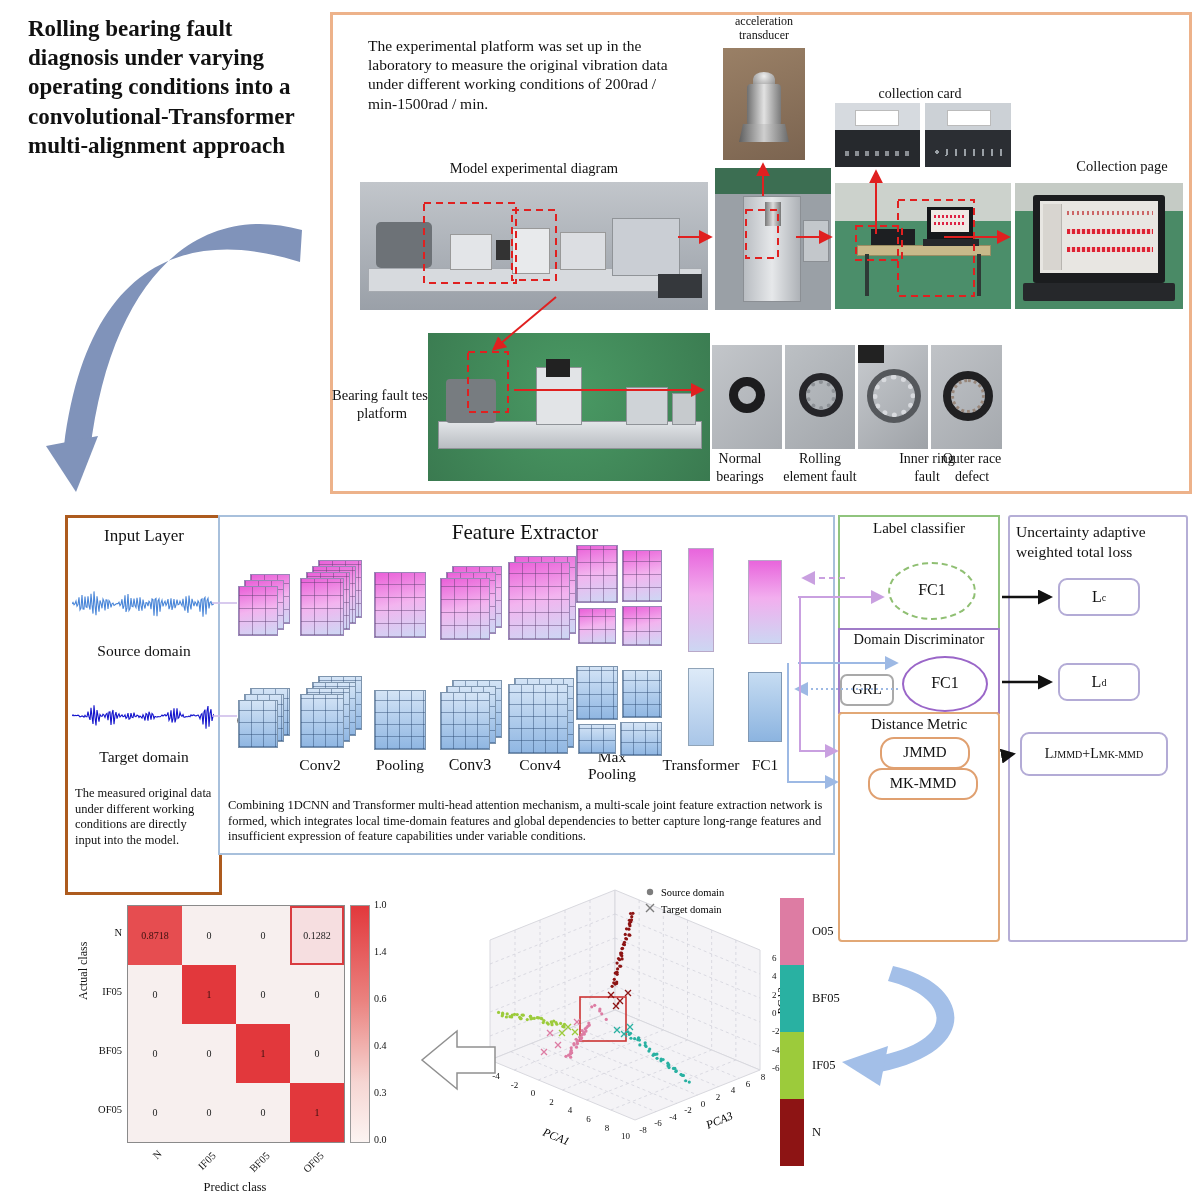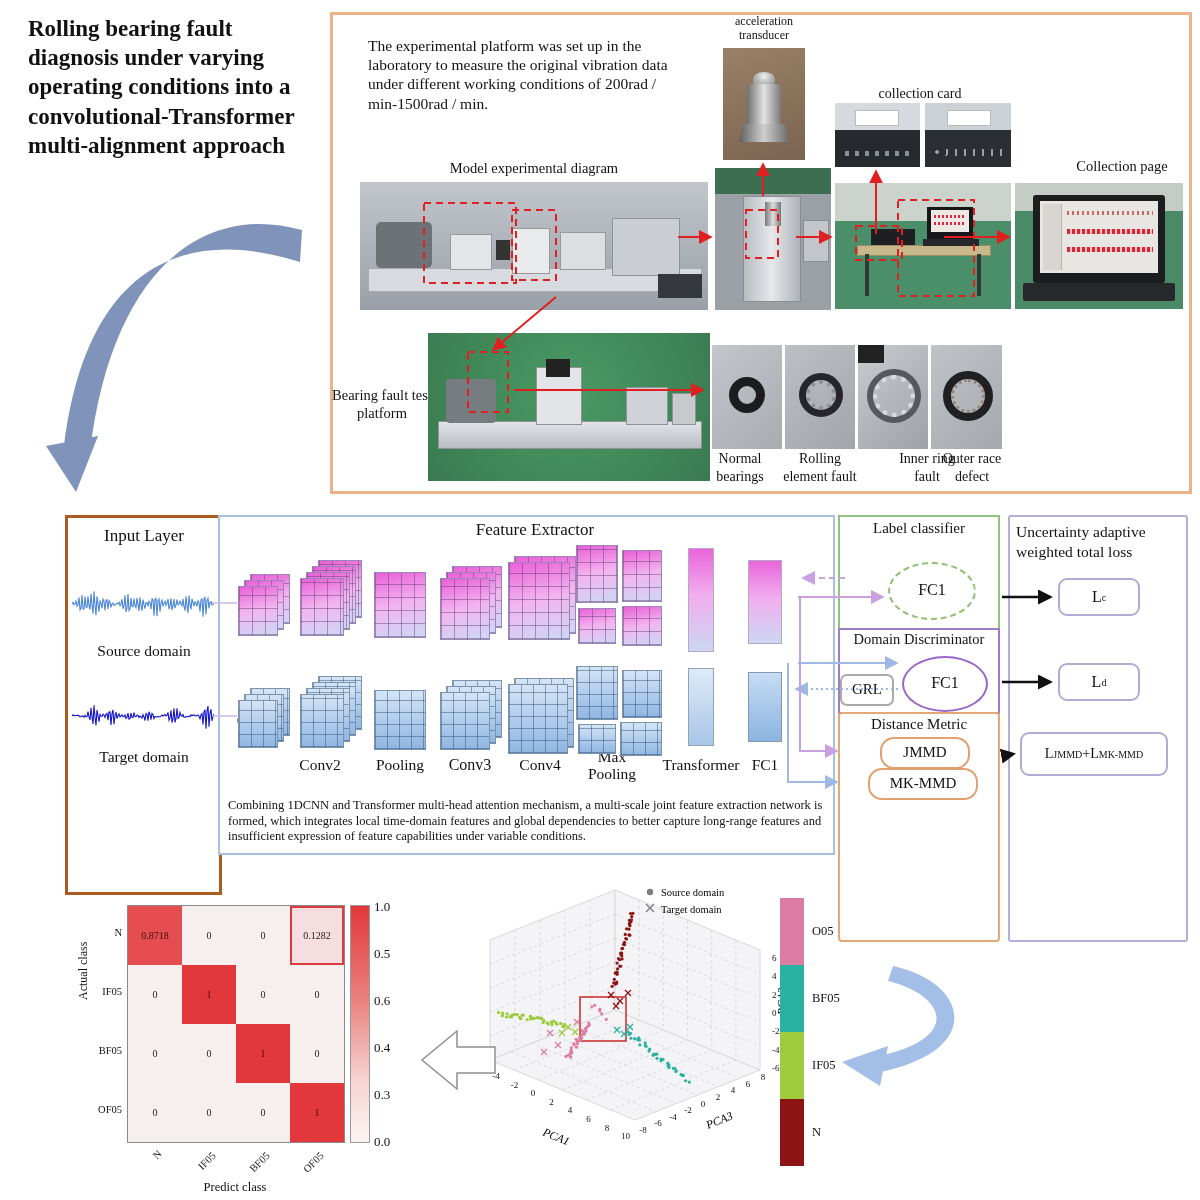--- a/index.html
+++ b/index.html
@@ -23,21 +23,21 @@
   .barB2{background:linear-gradient(180deg,#c6dcf2,#8cb4e0);border:1px solid #8098b4}
   .cmgrid{position:absolute;left:127px;top:905px;width:216px;height:236px;display:grid;
     grid-template-columns:repeat(4,1fr);grid-template-rows:repeat(4,1fr);border:1.5px solid #8a8a8a;z-index:2}
   .cell{display:flex;align-items:center;justify-content:center;font-size:10px;color:#222;box-sizing:border-box}
   .c-z{background:#f7efee}
   .c-d{background:#e2383c;color:#3a100f}
   .c-a{background:#e64d50;color:#3a100f}
   .c-h{background:#f6dee0;border:2.5px solid #d93b3f}
   .rowlab{position:absolute;width:50px;text-align:right;font-size:10.5px}
   .collab{position:absolute;width:46px;text-align:right;font-size:10.5px;transform:rotate(-45deg);transform-origin:100% 0}
-  .cbt{position:absolute;font-size:13px}
+  .cbt{position:absolute;font-size:10px}
   .pca-seg{position:absolute;left:780px;width:24px;height:67px;z-index:2}
   .pcalab{position:absolute;left:812px;font-size:12.5px}
   .loss{position:absolute;box-sizing:border-box;border:2px solid #b3abd6;border-radius:9px;background:#fff;
     display:flex;align-items:center;justify-content:center;font-size:16px;z-index:3}
   sub{font-size:10px}
   .desc{line-height:1.24}
 </style>
 </head>
 <body>
 
@@ -150,23 +150,24 @@
   <div class="bx" style="left:65px;top:515px;width:157px;height:380px;border:3px solid #ad5b1e"></div>
   <div class="abs ctr" style="left:70px;top:526px;width:148px;font-size:17px">Input Layer</div>
   <svg class="abs" style="left:72px;top:576px" width="142" height="56">
     <path id="wave1" fill="none" stroke="#4a86d8" stroke-width="1.1" d="M0,28L0,28.0L1,26.4L2,28.8L3,27.6L4,25.0L5,30.3L6,28.6L7,21.3L8,33.8L9,32.0L10,19.0L11,33.0L12,33.2L13,20.5L14,31.0L15,31.5L16,20.4L17,29.6L18,33.5L19,17.9L20,28.9L21,37.6L22,15.4L23,29.0L24,39.2L25,20.4L26,27.7L27,35.7L28,24.5L29,27.4L30,32.3L31,23.1L32,25.3L33,34.5L34,23.8L35,24.0L36,33.0L37,24.6L38,26.2L39,31.3L40,27.8L41,27.1L42,29.5L43,28.8L44,28.0L45,27.5L46,27.6L47,26.2L48,29.7L49,28.1L50,23.2L51,32.8L52,30.0L53,19.2L54,35.9L55,31.9L56,18.0L57,34.5L58,32.7L59,22.0L60,30.4L61,30.7L62,22.5L63,29.6L64,31.6L65,21.8L66,28.8L67,34.9L68,21.3L69,29.4L70,34.7L71,23.5L72,28.7L73,32.5L74,26.7L75,26.8L76,30.1L77,25.2L78,26.5L79,33.2L80,22.9L81,23.6L82,39.6L83,23.3L84,22.4L85,40.3L86,24.8L87,22.9L88,35.6L89,26.8L90,24.1L91,30.4L92,27.1L93,25.3L94,29.3L95,27.2L96,23.1L97,33.2L98,30.1L99,22.2L100,33.9L101,30.1L102,23.1L103,32.2L104,29.1L105,23.7L106,28.8L107,28.4L108,25.1L109,27.8L110,29.8L111,22.9L112,30.7L113,34.6L114,20.4L115,29.9L116,36.8L117,19.5L118,28.7L119,33.4L120,22.8L121,26.5L122,30.1L123,25.8L124,27.3L125,30.3L126,24.9L127,26.7L128,35.8L129,23.8L130,22.9L131,40.8L132,22.9L133,21.4L134,38.5L135,24.3L136,22.3L137,32.4L138,26.4L139,25.7L140,28.9L141,28.3L142,27.9"></path>
   </svg>
   <div class="abs ctr" style="left:70px;top:642px;width:148px;font-size:15.5px">Source domain</div>
   <svg class="abs" style="left:72px;top:688px" width="142" height="56">
     <path id="wave2" fill="none" stroke="#1414cc" stroke-width="1.1" d="M0,28L0,28.0L1,26.9L2,27.9L3,27.3L4,27.6L5,27.5L6,27.2L7,27.8L8,28.8L9,28.6L10,27.9L11,28.3L12,29.2L13,27.3L14,28.8L15,28.8L16,23.6L17,28.9L18,31.9L19,19.9L20,28.6L21,35.9L22,17.3L23,29.0L24,37.5L25,22.0L26,27.9L27,33.7L28,26.5L29,28.1L30,28.4L31,26.2L32,27.1L33,29.4L34,26.2L35,25.4L36,32.1L37,24.0L38,23.9L39,36.9L40,25.7L41,22.0L42,36.2L43,27.7L44,24.2L45,30.6L46,27.5L47,25.8L48,28.9L49,27.9L50,26.9L51,28.6L52,28.5L53,26.8L54,30.3L55,29.2L56,25.2L57,31.2L58,30.7L59,25.1L60,29.4L61,29.6L62,24.7L63,28.6L64,28.7L65,27.1L66,27.4L67,29.4L68,28.1L69,28.9L70,30.1L71,26.7L72,28.8L73,32.5L74,25.5L75,26.4L76,32.6L77,23.8L78,26.4L79,31.6L80,25.4L81,26.5L82,30.6L83,28.4L84,28.8L85,29.1L86,28.6L87,28.7L88,28.7L89,28.1L90,27.0L91,28.0L92,27.3L93,26.6L94,28.0L95,27.1L96,24.4L97,32.2L98,30.0L99,22.3L100,34.5L101,30.6L102,20.3L103,34.4L104,30.7L105,20.3L106,30.3L107,29.4L108,24.4L109,27.5L110,28.4L111,26.6L112,29.2L113,29.3L114,28.5L115,28.7L116,28.6L117,28.1L118,28.7L119,26.8L120,27.7L121,27.1L122,26.9L123,27.8L124,27.9L125,27.6L126,27.0L127,28.3L128,30.8L129,26.7L130,25.6L131,36.4L132,24.0L133,21.6L134,40.6L135,23.0L136,18.1L137,38.7L138,25.4L139,21.2L140,32.9L141,28.2L142,25.9"></path>
   </svg>
   <div class="abs ctr" style="left:70px;top:748px;width:148px;font-size:15.5px">Target domain</div>
+  <div class="abs desc" style="left:75px;top:786px;width:140px;font-size:12.5px">The measured original data under different working conditions are directly input into the model.</div>
 
   <div class="bx" style="left:218px;top:515px;width:617px;height:340px;border:2px solid #a8c0dc"></div>
-  <div class="abs ctr" style="left:410px;top:520px;width:250px;font-size:17px">Feature Extractor</div>
+  <div class="abs ctr" style="left:400px;top:520px;width:250px;font-size:21px">Feature Extractor</div>
 
   <div class="bar barTop" style="left:688px;top:548px;width:26px;height:104px"></div>
   <div class="bar barTop" style="left:748px;top:560px;width:34px;height:84px"></div>
   <div class="bar barB1" style="left:688px;top:668px;width:26px;height:78px"></div>
   <div class="bar barB2" style="left:748px;top:672px;width:34px;height:70px"></div>
 
   <div class="abs ctr" style="left:226px;top:712px;width:64px;font-size:16px">Conv1</div>
   <div class="abs ctr" style="left:288px;top:756px;width:64px;font-size:15.5px">Conv2</div>
   <div class="abs ctr" style="left:368px;top:756px;width:64px;font-size:15.5px">Pooling</div>
   <div class="abs ctr" style="left:438px;top:756px;width:64px;font-size:16px">Conv3</div>
@@ -231,21 +232,21 @@
   <div class="rowlab" style="left:72px;top:986px">IF05</div>
   <div class="rowlab" style="left:72px;top:1045px">BF05</div>
   <div class="rowlab" style="left:72px;top:1104px">OF05</div>
   <div class="collab" style="left:110px;top:1148px">N</div>
   <div class="collab" style="left:164px;top:1150px">IF05</div>
   <div class="collab" style="left:218px;top:1150px">BF05</div>
   <div class="collab" style="left:272px;top:1150px">OF05</div>
   <div class="abs ctr" style="left:175px;top:1180px;width:120px;font-size:12.5px">Predict class</div>
   <div class="abs" style="left:350px;top:905px;width:18px;height:236px;border:1px solid #999;background:linear-gradient(180deg,#e2383c,#ea827f 40%,#f6d6d3 75%,#fcf4f2)"></div>
   <div class="cbt" style="left:374px;top:899px">1.0</div>
-  <div class="cbt" style="left:374px;top:946px">0.5</div>
+  <div class="cbt" style="left:374px;top:946px">1.4</div>
   <div class="cbt" style="left:374px;top:993px">0.6</div>
   <div class="cbt" style="left:374px;top:1040px">0.4</div>
   <div class="cbt" style="left:374px;top:1087px">0.3</div>
   <div class="cbt" style="left:374px;top:1134px">0.0</div>
 
   <svg id="pca-svg" class="abs" style="left:480px;top:875px" width="312" height="332" viewBox="0 0 312 332">
     <g id="pca-grid">
         <polygon points="10,65 135,15 135,135 10,185" fill="#f4f3f6" stroke="#d8d8de" stroke-width="1"></polygon>
         <polygon points="135,15 280,75 280,195 135,135" fill="#f4f3f6" stroke="#d8d8de" stroke-width="1"></polygon>
         <polygon points="10,185 135,135 280,195 155,245" fill="#f4f3f6" stroke="#d8d8de" stroke-width="1"></polygon>

